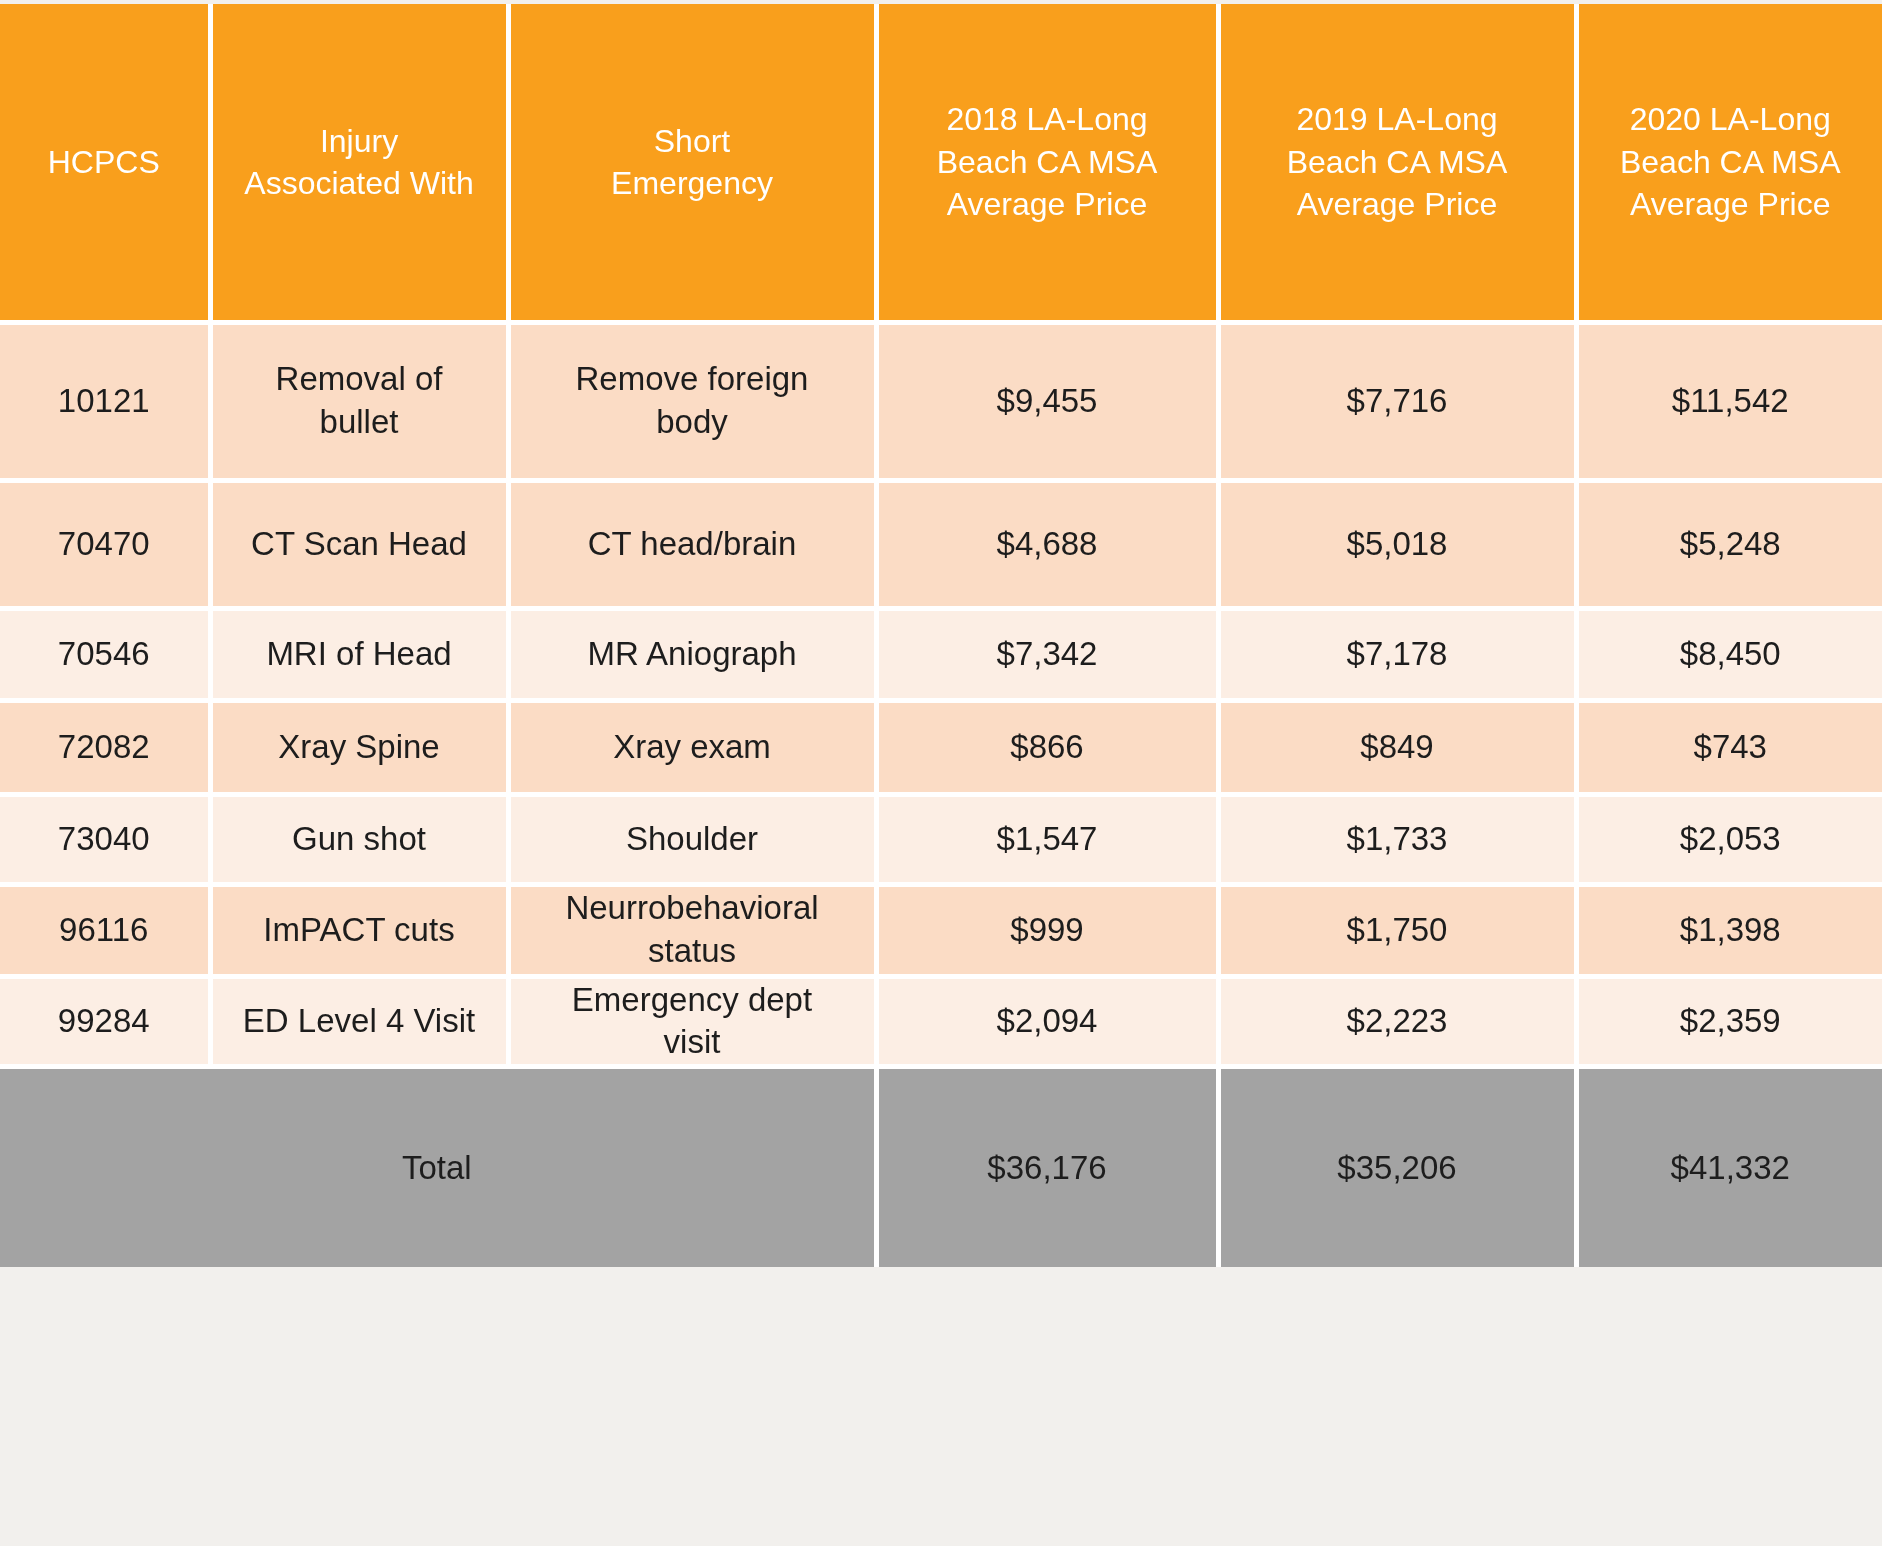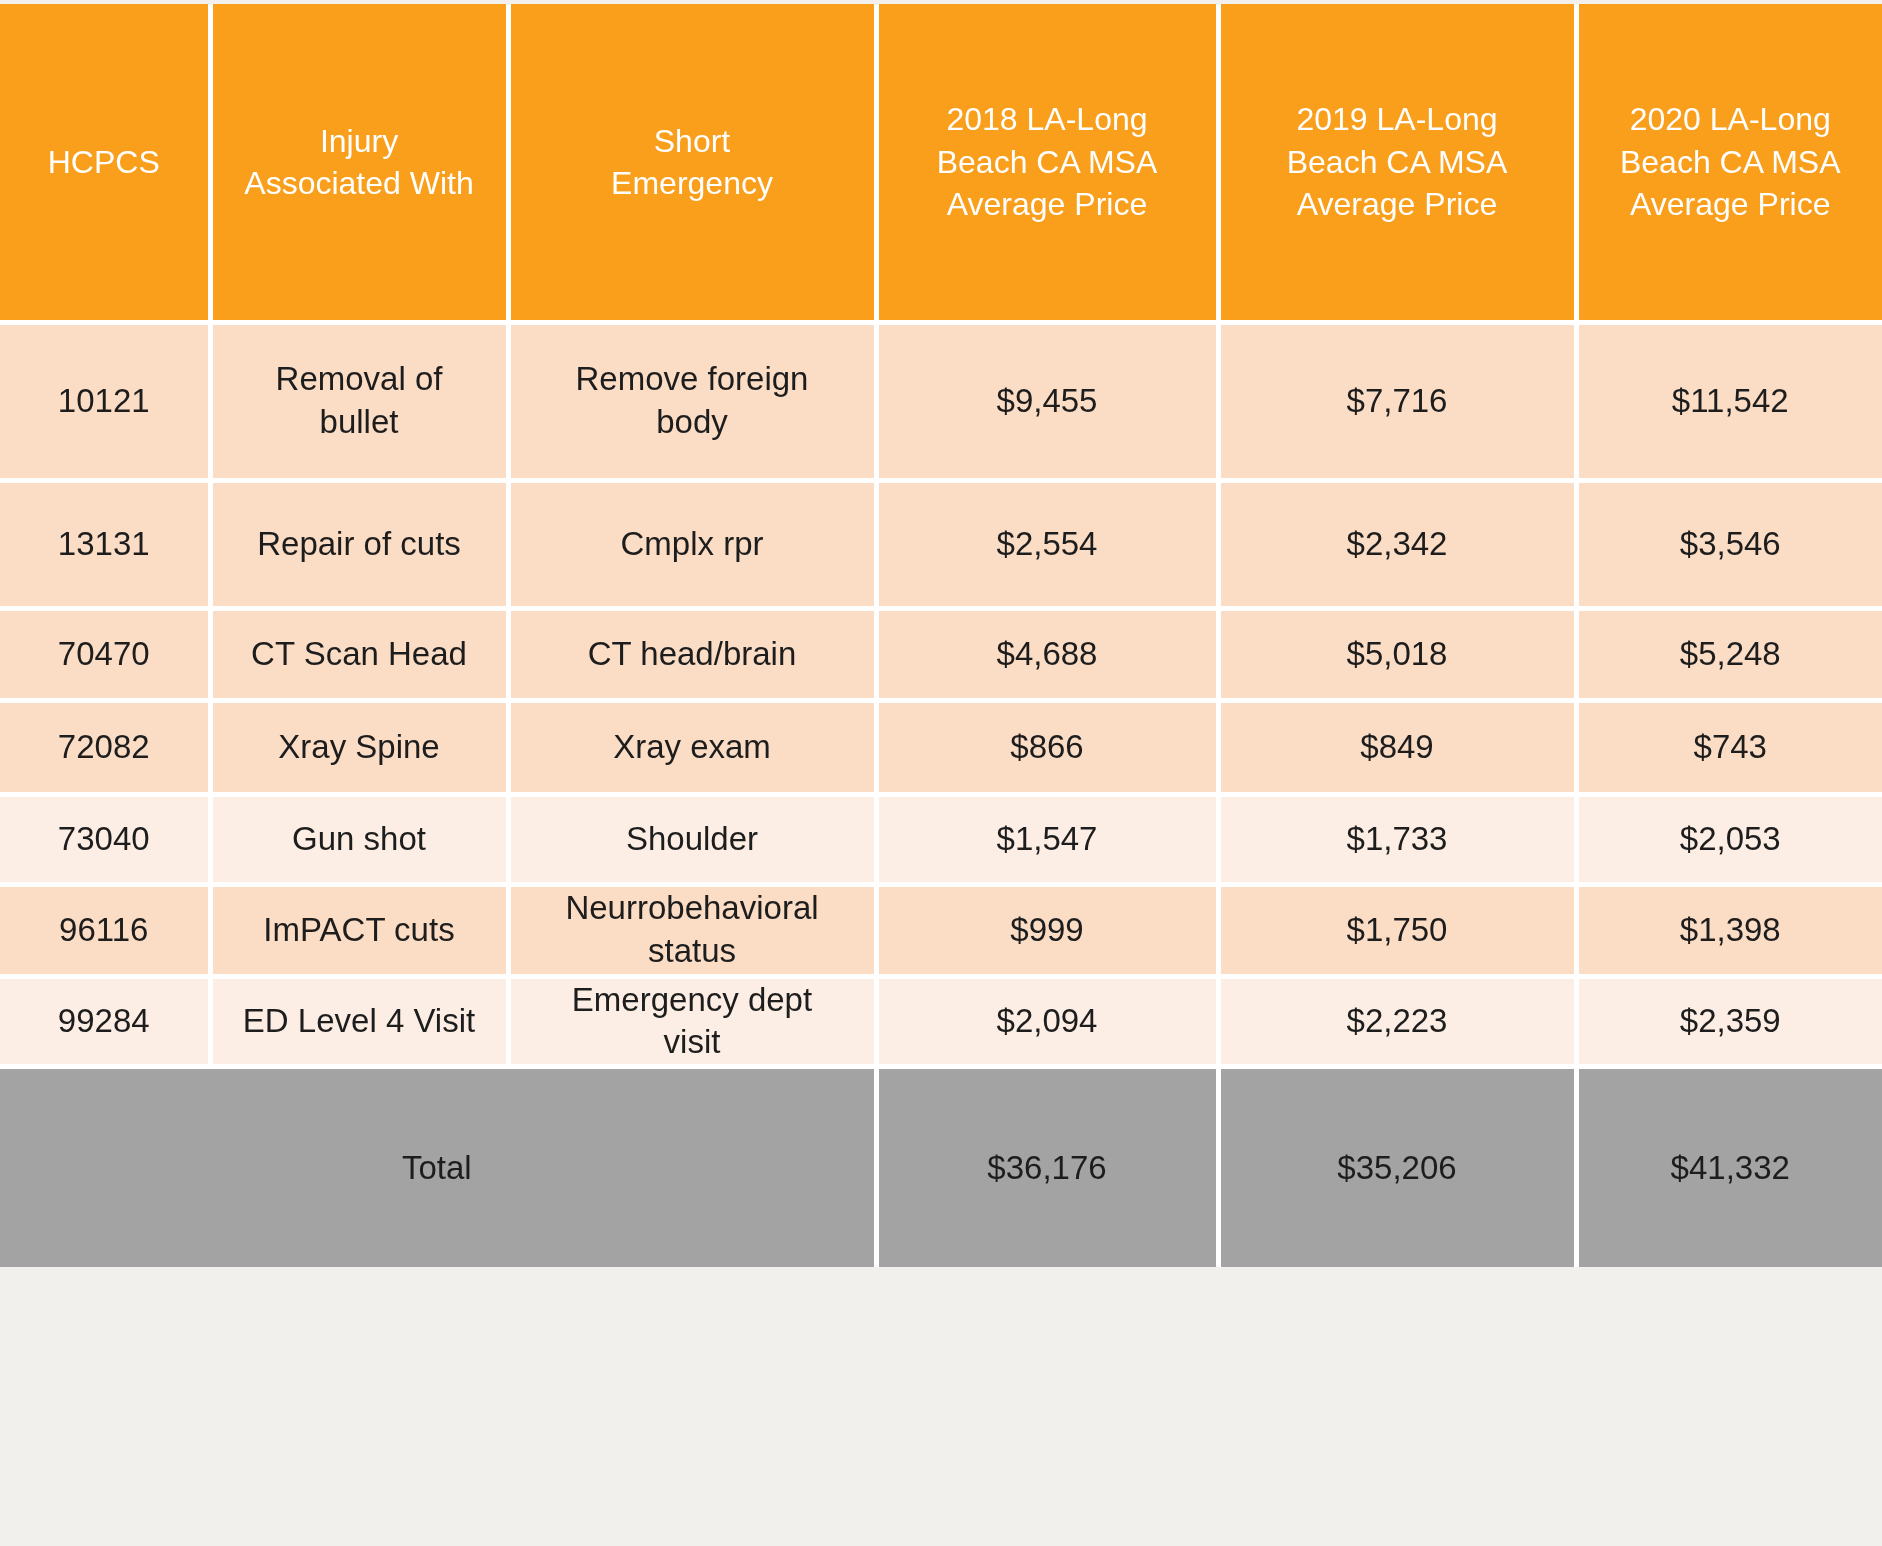--- a/index.html
+++ b/index.html
@@ -109,34 +109,34 @@
           <td>10121</td>
           <td>Removal of
 bullet</td>
           <td>Remove foreign
 body</td>
           <td>$9,455</td>
           <td>$7,716</td>
           <td>$11,542</td>
         </tr>
         <tr class="dark">
-          <td>13131</td>
-          <td>Repair of cuts</td>
-          <td>Cmplx rpr</td>
-          <td>$2,554</td>
-          <td>$2,342</td>
-          <td>$3,546</td>
-        </tr>
-        <tr class="dark">
           <td>70470</td>
           <td>CT Scan Head</td>
           <td>CT head/brain</td>
           <td>$4,688</td>
           <td>$5,018</td>
           <td>$5,248</td>
+        </tr>
+        <tr class="light">
+          <td>70546</td>
+          <td>MRI of Head</td>
+          <td>MR Aniograph</td>
+          <td>$7,342</td>
+          <td>$7,178</td>
+          <td>$8,450</td>
         </tr>
         <tr class="dark">
           <td>72082</td>
           <td>Xray Spine</td>
           <td>Xray exam</td>
           <td>$866</td>
           <td>$849</td>
           <td>$743</td>
         </tr>
         <tr class="light">

